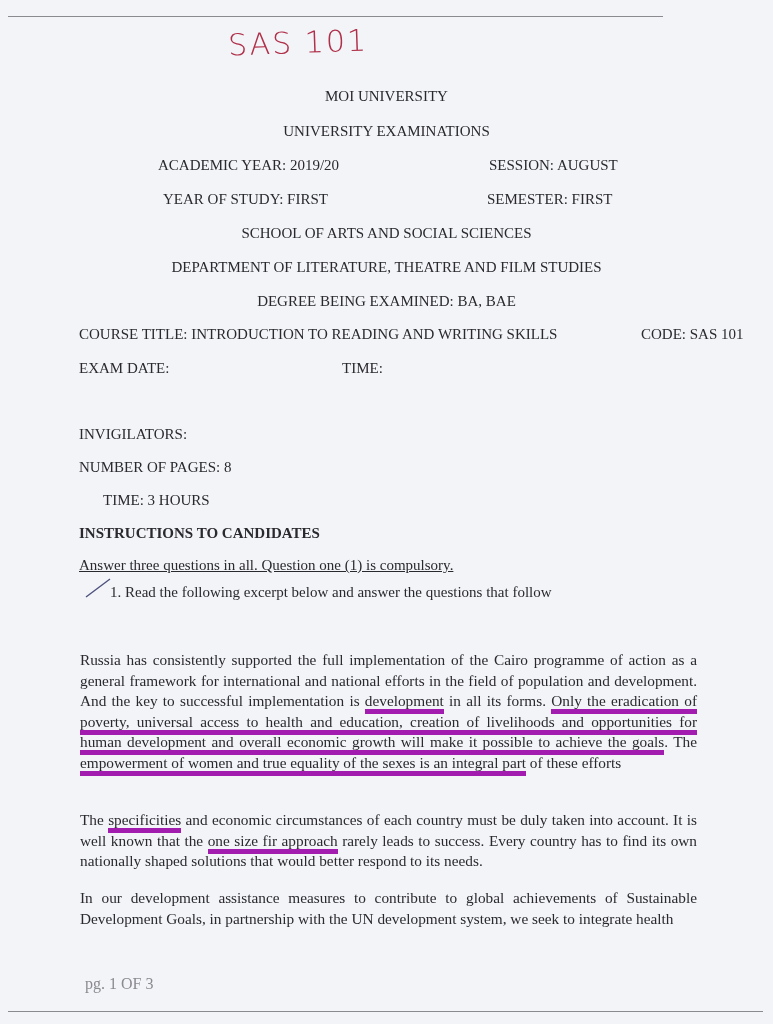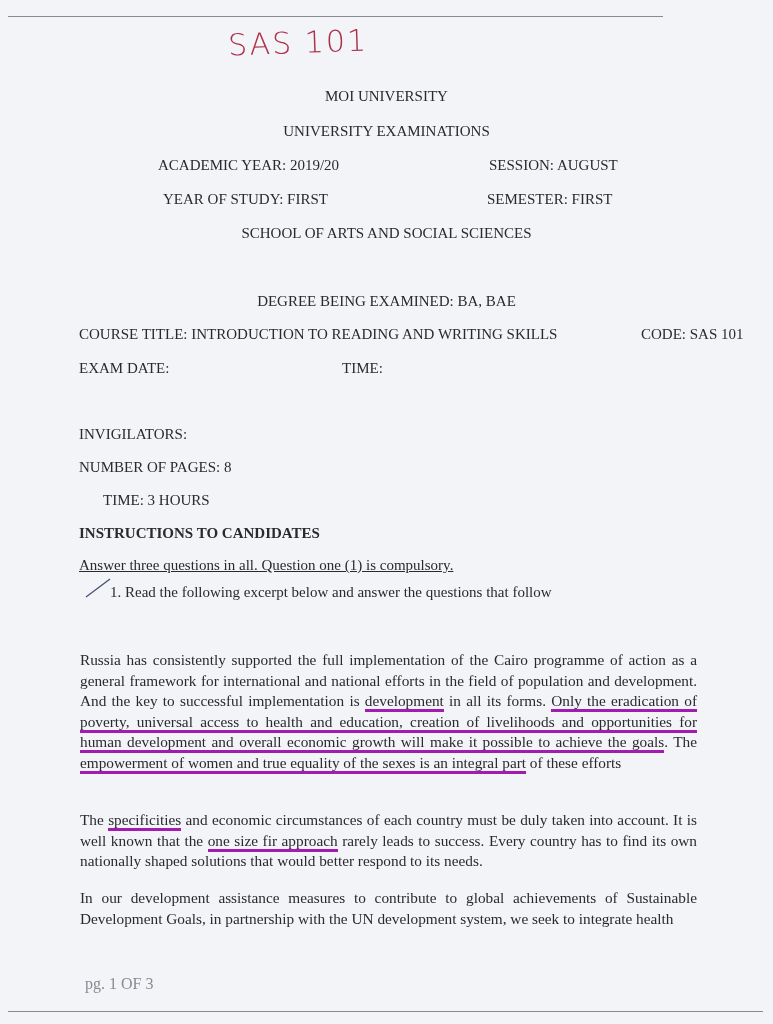--- a/index.html
+++ b/index.html
@@ -19,21 +19,21 @@
       letter-spacing: 2px; font-weight: 300; transform: rotate(-2deg);
     }
     .center { position: absolute; left: 0; right: 0; text-align: center; font-size: 15px; }
     .abs { position: absolute; font-size: 15px; white-space: nowrap; }
     .bold { font-weight: bold; }
     .underline { text-decoration: underline; }
     .para {
       position: absolute; left: 80px; width: 617px;
       font-size: 15.3px; line-height: 20.5px; text-align: justify;
     }
-    .ink { border-bottom: 3px solid #a21caf; }
+    .ink { border-bottom: 5px solid #a21caf; }
     .check {
       position: absolute; left: 84px; top: 577px; width: 28px; height: 22px;
     }
     .footer { position: absolute; left: 85px; top: 975px; font-size: 16px; color: #8a8a90; }
   </style>
 </head>
 <body>
 
 <div class="page">
   <div class="rule-top"></div>
@@ -43,20 +43,21 @@
   <div class="center" style="top:123px;">UNIVERSITY EXAMINATIONS</div>
   <div class="center" style="top:88px;">MOI UNIVERSITY</div>
 
   <div class="abs" style="left:158px; top:157px;">ACADEMIC YEAR:  2019/20</div>
   <div class="abs" style="left:489px; top:157px;">SESSION: AUGUST</div>
 
   <div class="abs" style="left:163px; top:191px;">YEAR OF STUDY: FIRST</div>
   <div class="abs" style="left:487px; top:191px;">SEMESTER: FIRST</div>
 
   <div class="center" style="top:225px;">SCHOOL OF ARTS AND SOCIAL SCIENCES</div>
+  <div class="center" style="top:259px;">DEPARTMENT OF LITERATURE, THEATRE AND FILM STUDIES</div>
   <div class="center" style="top:293px;">DEGREE BEING EXAMINED: BA, BAE</div>
 
   <div class="abs" style="left:79px; top:326px;">COURSE TITLE: INTRODUCTION TO READING AND WRITING SKILLS</div>
   <div class="abs" style="left:600px; top:326px;margin-left:41px;">CODE:  SAS 101</div>
 
   <div class="abs" style="left:79px; top:360px;">EXAM DATE:</div>
   <div class="abs" style="left:342px; top:360px;">TIME:</div>
 
 
   <div class="abs" style="left:79px; top:426px;">INVIGILATORS:</div>

